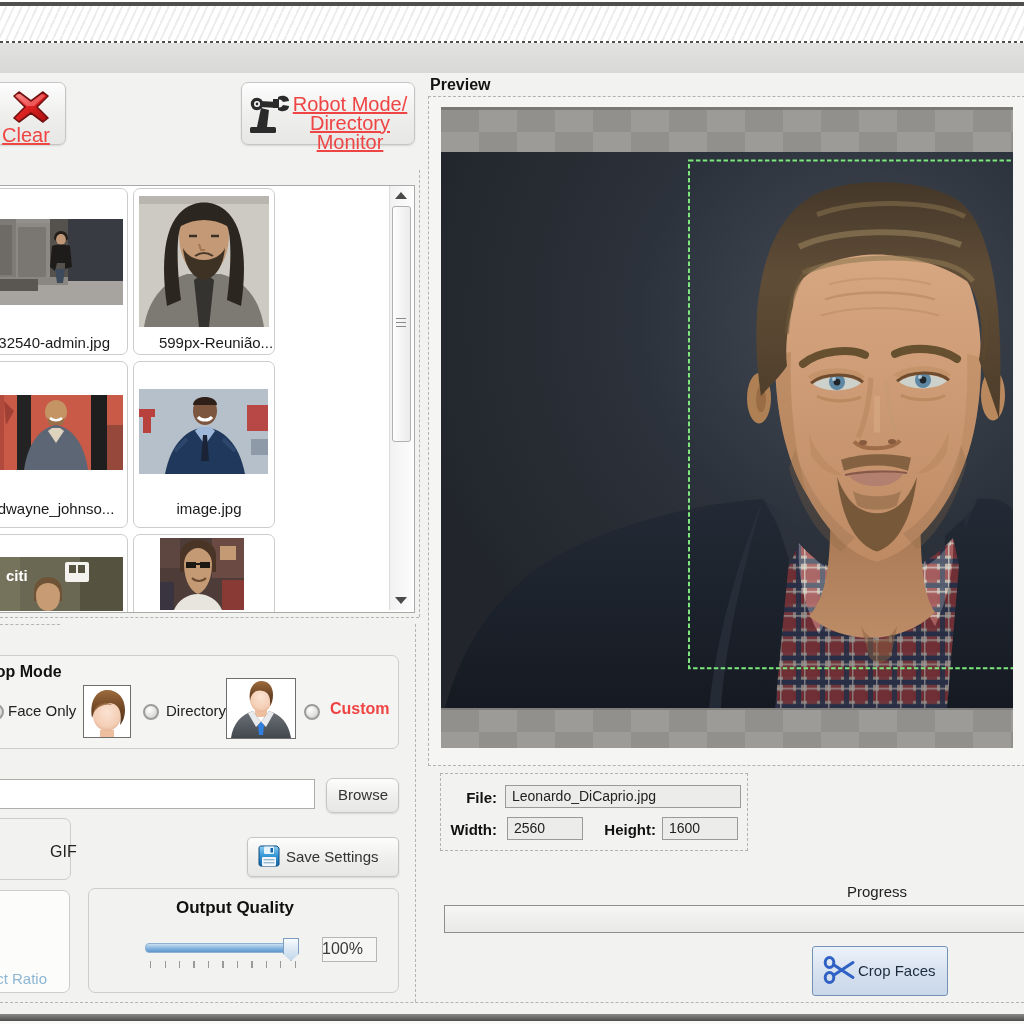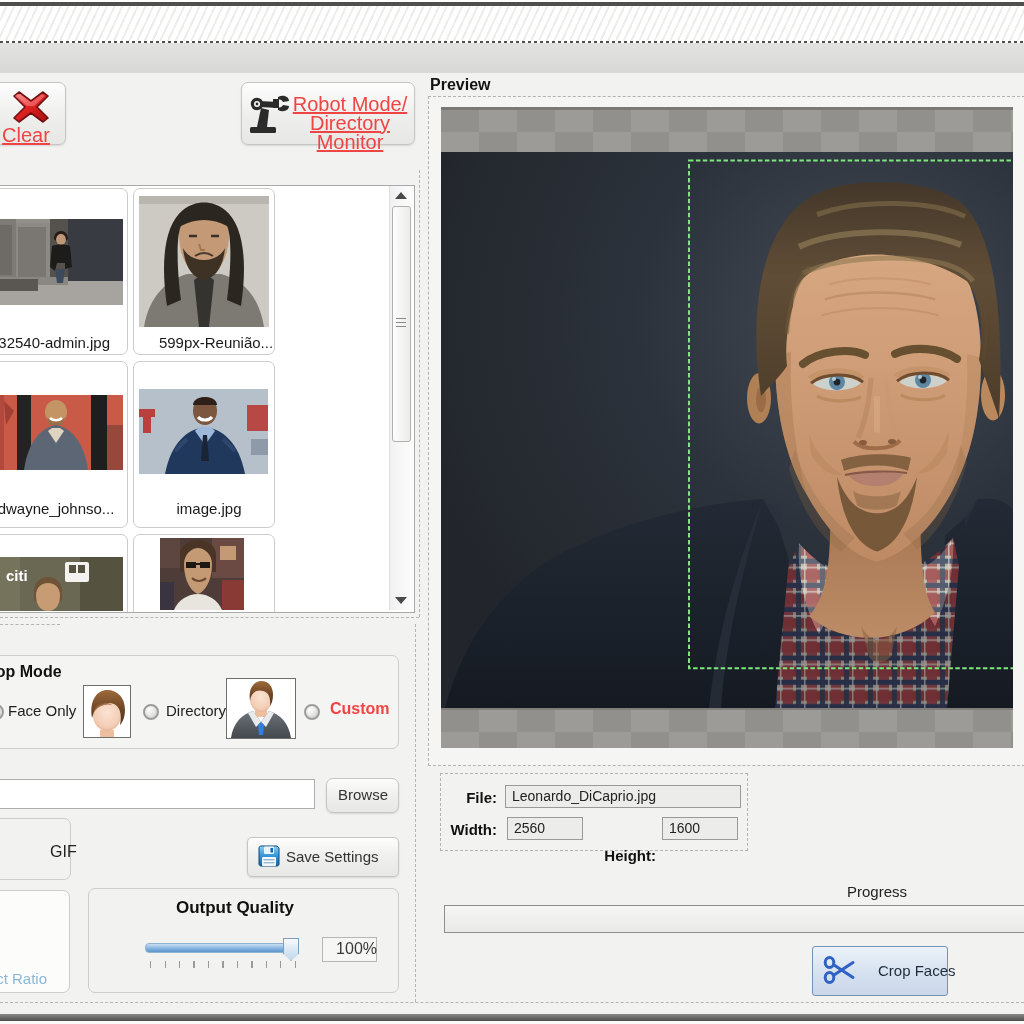--- a/index.html
+++ b/index.html
@@ -415,35 +415,35 @@
 
   <div class="abs grpbox" style="left:-30px;top:890px;width:98px;height:101px;background:#fcfcfa;"></div>
   <div class="abs" style="left:-38px;top:970px;font-size:15px;color:#8db6d4;">Aspect Ratio</div>
 
   <div class="abs grpbox" style="left:88px;top:888px;width:309px;height:103px;"></div>
   <div class="abs bold" style="left:88px;top:898px;width:294px;text-align:center;font-size:17px;color:#111;">Output Quality</div>
   <div class="abs" id="slidertrack" style="left:145px;top:943px;width:151px;height:8px;border-radius:4px;background:linear-gradient(#c8dff2,#7fb0dd 60%,#5e97cc);border:1px solid #8fb2d2;"></div>
   <div class="abs" id="sliderthumb" style="left:283px;top:938px;width:14px;height:21px;background:linear-gradient(#f8fbfe,#d8e6f2 55%,#c2d6ea);border:1px solid #7d9ec0;clip-path:polygon(0 0,100% 0,100% 68%,50% 100%,0 68%);"></div>
   <div class="abs" id="ticks" style="left:150px;top:961px;width:146px;height:7px;"></div>
   <div class="abs" style="left:322px;top:937px;width:53px;height:23px;background:#f6f6f4;border:1px solid #b6b6b4;"></div>
-  <div class="abs" style="left:322px;top:940px;width:55px;text-align:right;font-size:16px;color:#3a3a3a;">100%</div>
+  <div class="abs" style="left:322px;top:940px;width:55px;text-align:left;font-size:16px;color:#3a3a3a;">100%</div>
 
   <div class="abs bold" style="left:440px;top:789px;width:57px;text-align:right;font-size:15px;color:#111;">File:</div>
   <div class="abs" style="left:505px;top:785px;width:228px;height:21px;background:#ececea;border:1px solid #9a9a98;font-size:14px;color:#222;line-height:21px;padding-left:6px;">Leonardo_DiCaprio.jpg</div>
   <div class="abs bold" style="left:430px;top:821px;width:67px;text-align:right;font-size:15px;color:#111;">Width:</div>
   <div class="abs" style="left:507px;top:817px;width:68px;height:21px;background:#ececea;border:1px solid #9a9a98;font-size:14px;color:#222;line-height:21px;padding-left:6px;">2560</div>
-  <div class="abs bold" style="left:580px;top:821px;width:76px;text-align:right;font-size:15px;color:#111;margin-top:26px;">Height:</div>
+  <div class="abs bold" style="left:580px;top:821px;width:76px;text-align:right;font-size:15px;color:#111;">Height:</div>
   <div class="abs" style="left:662px;top:817px;width:68px;height:21px;background:#ececea;border:1px solid #9a9a98;font-size:14px;color:#222;line-height:21px;padding-left:6px;">1600</div>
 
   <div class="abs" style="left:800px;top:883px;width:154px;text-align:center;font-size:15px;color:#222;">Progress</div>
   <div class="abs" style="left:444px;top:905px;width:600px;height:26px;background:linear-gradient(#f6f6f4,#e9e9e7);border:1px solid #8e8e8c;"></div>
 
   <div class="abs" style="left:812px;top:946px;width:134px;height:48px;background:linear-gradient(#ecf2f9,#d6e1ef 55%,#c9d7e9);border:1px solid #7492b6;border-radius:3px;"></div>
   <div class="abs" id="scissors" style="left:822px;top:953px;width:34px;height:34px;">
     <svg width="34" height="34" viewBox="0 0 34 34">
       <g fill="none" stroke="#2f62c4" stroke-width="3" stroke-linecap="round">
         <ellipse cx="7.5" cy="9.5" rx="4.3" ry="5"></ellipse>
         <ellipse cx="7.5" cy="24.5" rx="4.3" ry="5"></ellipse>
         <path d="M12,12 L31,24.5 M12,22 L31,9.5"></path>
       </g>
     </svg>
   </div>
-  <div class="abs" style="left:858px;top:962px;font-size:15px;color:#1c2c3c;margin-left:20px;">Crop Faces</div>
+  <div class="abs" style="left:858px;top:962px;font-size:15px;color:#1c2c3c;">Crop Faces</div>
 
 </body></html>

